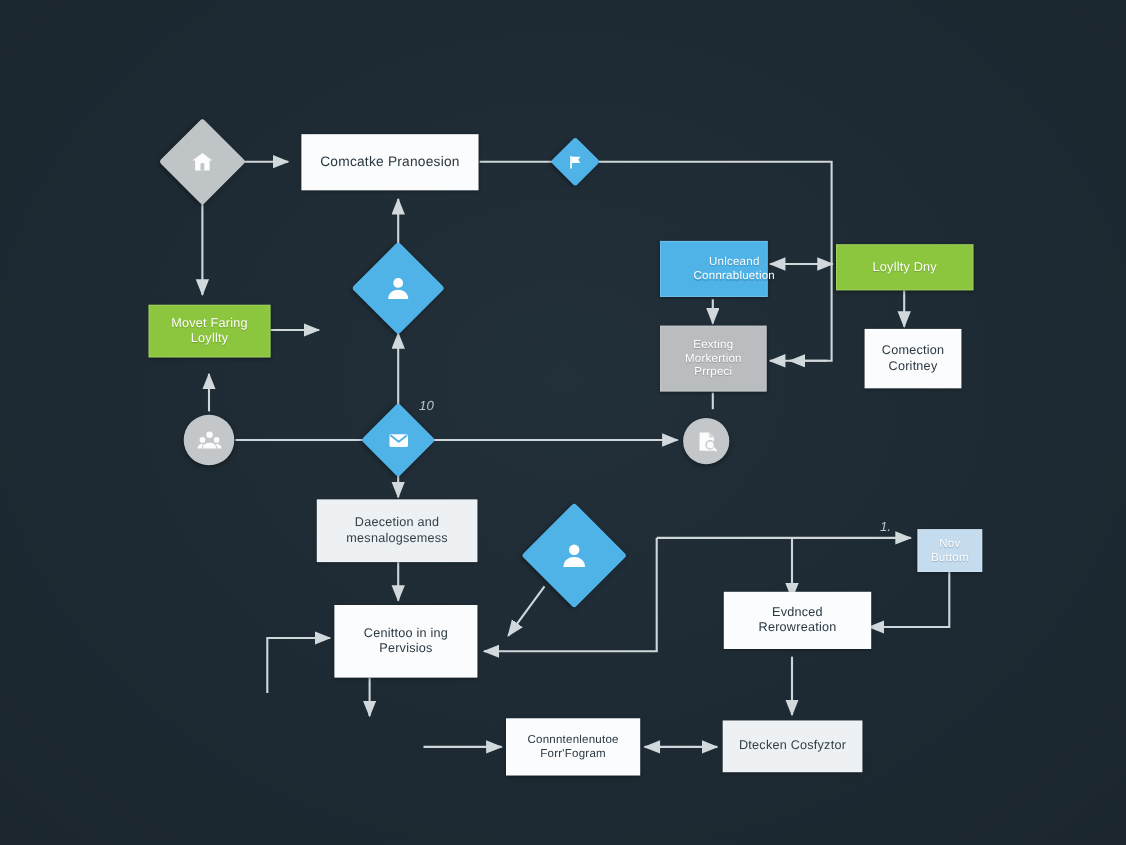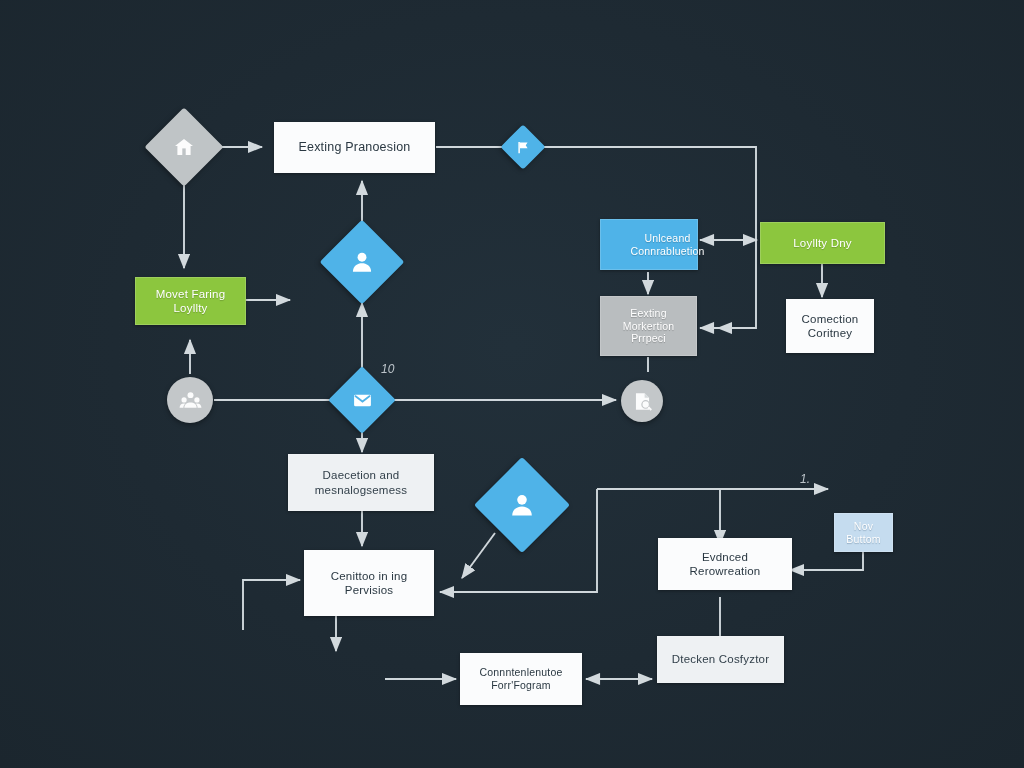--- a/index.html
+++ b/index.html
@@ -122,21 +122,21 @@
 
   <div class="diamond d-grey" style="left:156px;top:119px;width:56px;height:56px;">
     <div class="dshape"></div>
     <svg width="24" height="24" viewBox="0 0 24 24">
       <path d="M12 4 L21 11 L18.6 11 L18.6 20 L5.4 20 L5.4 11 L3 11 Z" fill="#ffffff" opacity=".95"></path>
       <rect x="10.3" y="13.4" width="3.4" height="6.6" fill="#bfc4c6"></rect>
     </svg>
   </div>
 
   <div class="node boxnode b-white" style="left:274px;top:122px;width:161px;height:51px;">
-    <span class="label fs12">Eexting Pranoesion</span>
+    <span class="label fs12">Comcatke Pranoesion</span>
   </div>
 
   <div class="diamond d-blue" style="left:507px;top:131px;width:32px;height:32px;">
     <div class="dshape"></div>
     <svg width="15" height="15" viewBox="0 0 24 24">
       <path d="M5 3 L5 21" stroke="#ffffff" stroke-width="2.4" fill="none"></path>
       <path d="M6.4 4 L18.5 4 L15.6 8.5 L18.5 13 L6.4 13 Z" fill="#ffffff"></path>
     </svg>
   </div>
 
@@ -216,33 +216,33 @@
     </svg>
   </div>
 
   <div class="node boxnode b-white" style="left:304px;top:550px;width:130px;height:66px;">
     <span class="label fs11">Cenittoo in ing
 Pervisios</span>
   </div>
 
   <div class="edgelabel" style="left:800px;top:472px;">1.</div>
 
-  <div class="node boxnode b-lightblue" style="left:834px;top:481px;width:59px;height:39px;margin-top:32px;">
+  <div class="node boxnode b-lightblue" style="left:834px;top:481px;width:59px;height:39px;">
     <span class="label fs10">Nov
 Buttom</span>
   </div>
 
   <div class="node boxnode b-white" style="left:658px;top:538px;width:134px;height:52px;">
     <span class="label fs11">Evdnced
 Rerowreation</span>
   </div>
 
 
   <div class="node boxnode b-white" style="left:460px;top:653px;width:122px;height:52px;">
     <span class="label fs10">Connntenlenutoe
 Forr'Fogram</span>
   </div>
 
-  <div class="node boxnode b-ghost" style="left:657px;top:636px;width:127px;height:47px;">
+  <div class="node boxnode b-ghost" style="left:657px;top:655px;width:127px;height:47px;">
     <span class="label fs11">Dtecken Cosfyztor</span>
   </div>
 
 </div>
 
 </body></html>

